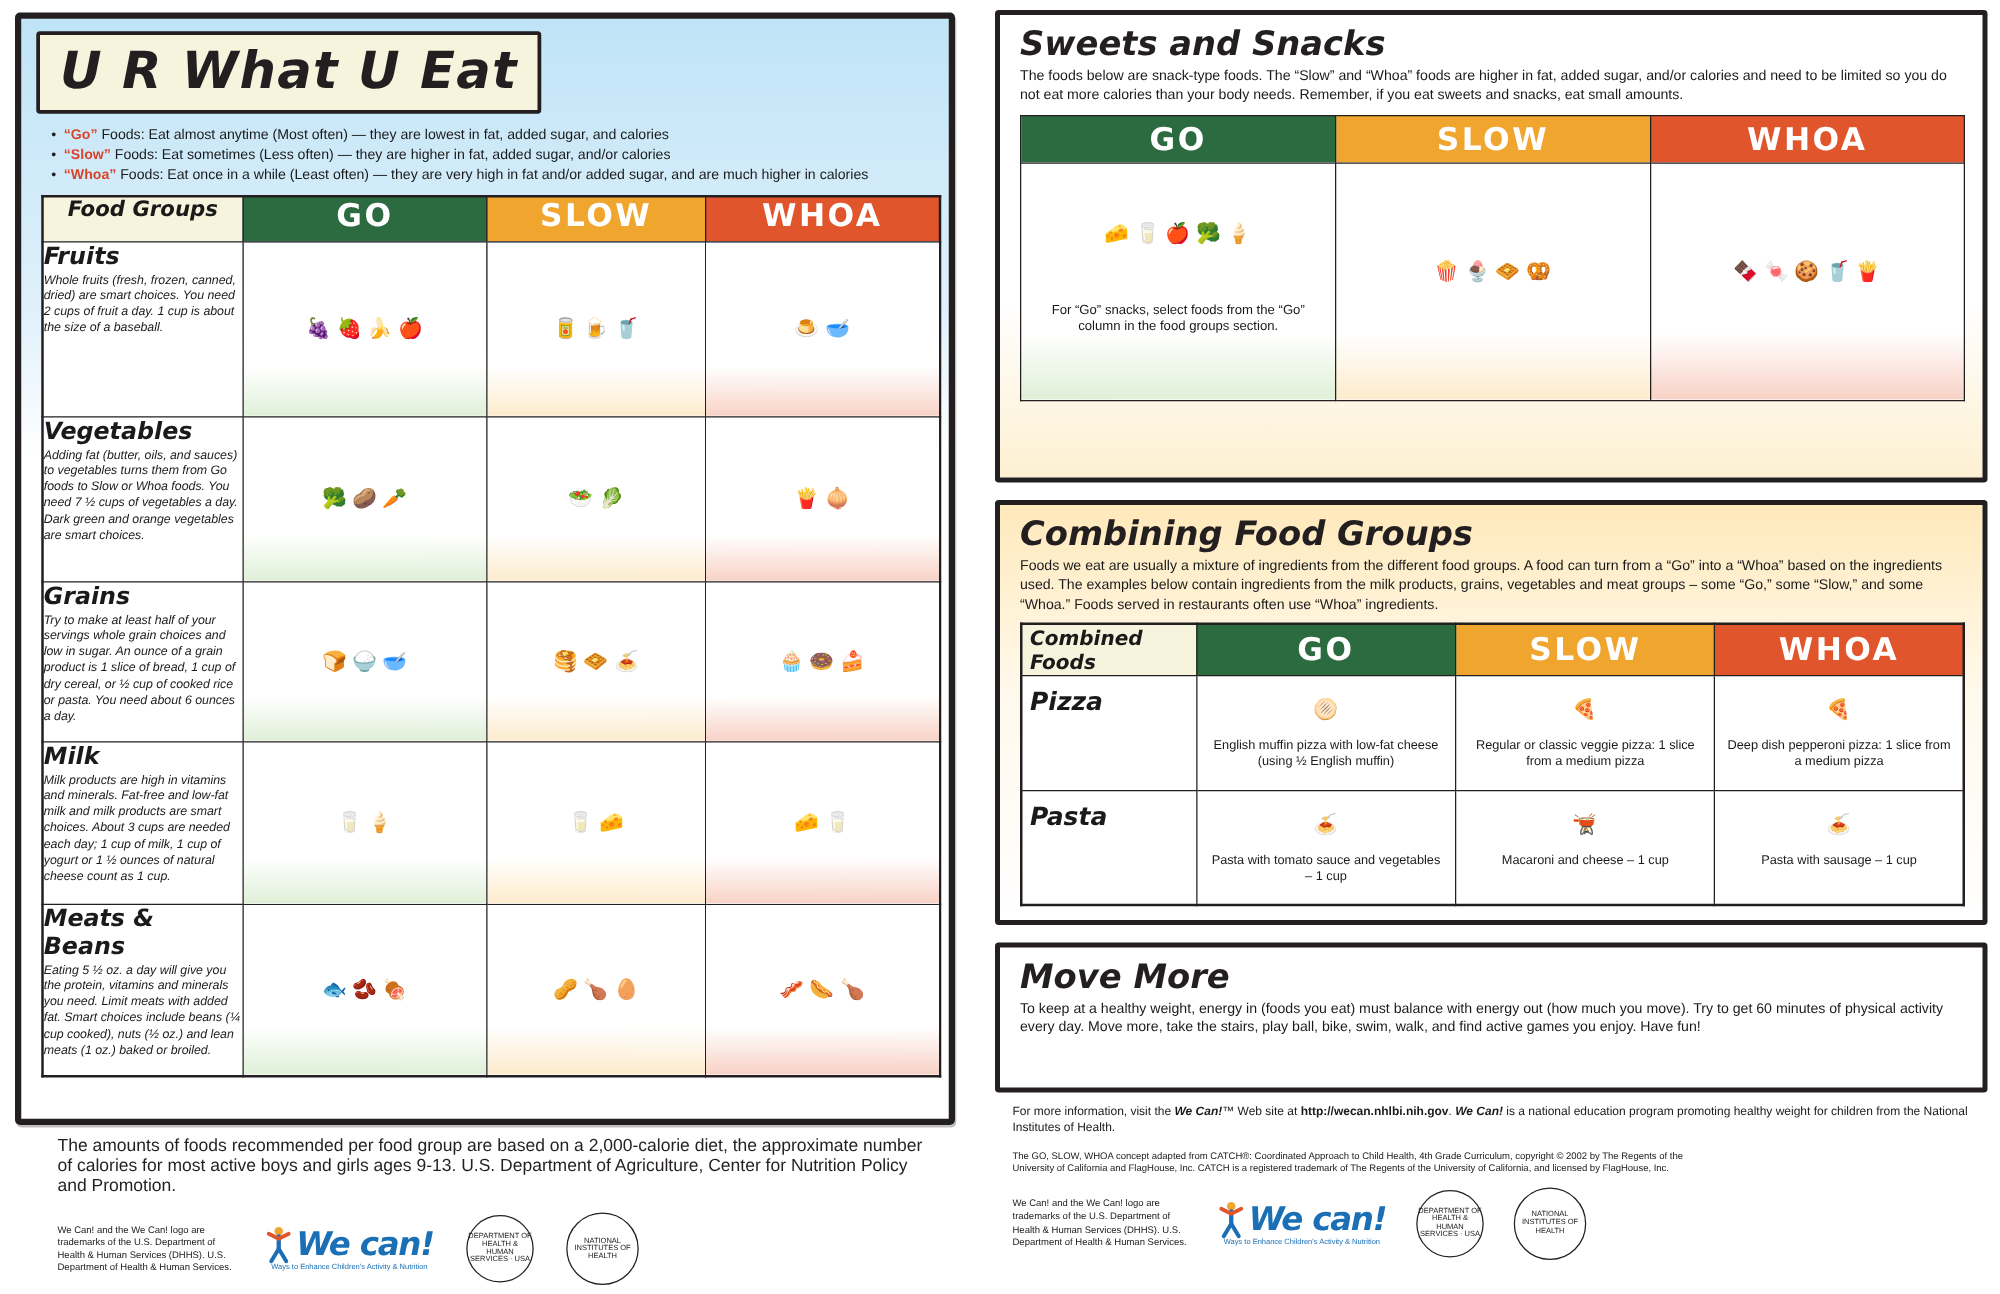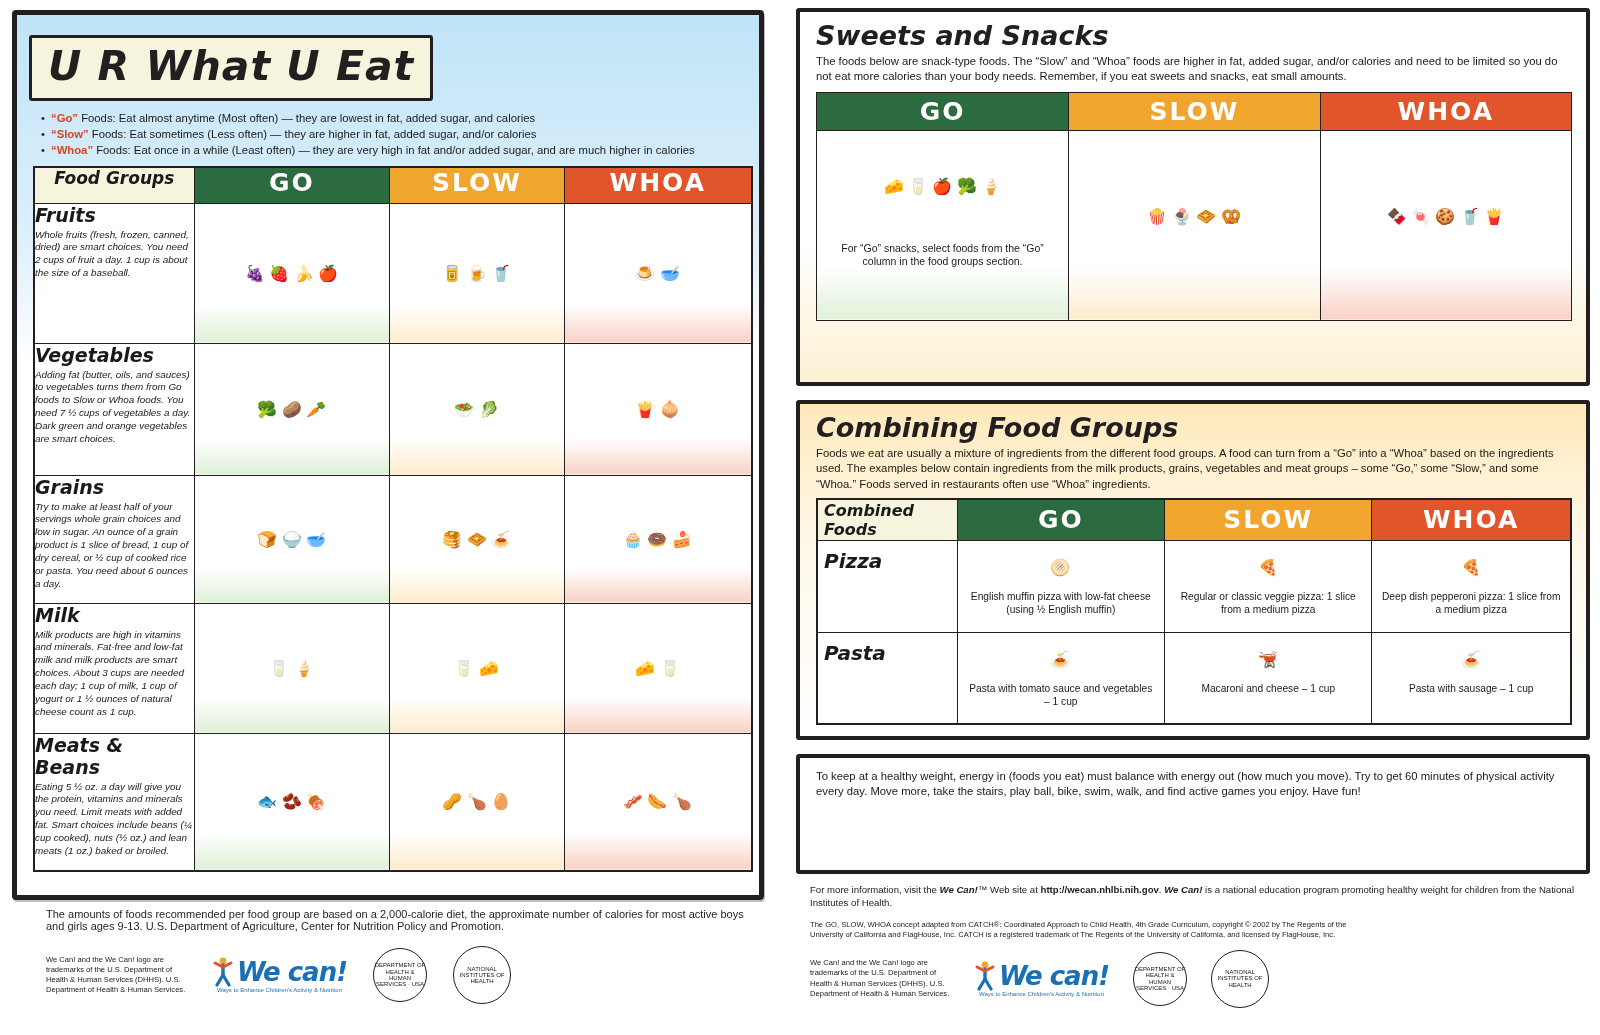--- a/index.html
+++ b/index.html
@@ -20,21 +20,21 @@
   .poster {
     position:relative;
     width:752px; height:890px;
     border:5px solid #231f20;
     border-radius:4px;
     background:linear-gradient(#bfe4f7 0%, #dff0fb 26%, #ffffff 40%);
     overflow:hidden;
     box-shadow:1px 2px 0 rgba(0,0,0,.25);
   }
   .title-box {
-    margin:20px 12px 0 12px;
+    margin:10px 12px 0 12px;
     background:#f7f4dd;
     border:3px solid #231f20;
     border-radius:3px;
     padding:4px 16px 8px 16px;
     display:inline-block;
   }
   .title-text {
     font-family:"DejaVu Sans", sans-serif;
     font-weight:bold;
     font-style:italic;
@@ -74,21 +74,21 @@
   .cell-whoa { background:linear-gradient(#ffffff 72%, #f8d2c6 100%); }
   .art { width:100%; height:100%; display:flex; align-items:center; justify-content:center;
          flex-wrap:wrap; gap:4px; padding:6px 4px; }
 
   .row-fruits td { height:140px; }
   .row-veg td { height:132px; }
   .row-grains td { height:128px; }
   .row-milk td { height:130px; }
   .row-meats td { height:138px; }
 
-  .footnote { font-size:11px; margin:8px 0 0 34px; width:700px; color:#231f20; }
+  .footnote { font-size:14px; margin:8px 0 0 34px; width:700px; color:#231f20; }
 
   
   .logo-row { display:flex; align-items:center; gap:26px; margin:14px 0 0 34px; }
   .trademark { font-size:7.6px; line-height:1.35; width:140px; }
   .wecan {
     display:flex; flex-direction:column; align-items:center; justify-content:center;
   }
   .wecan .wc-main { font-family:"DejaVu Sans", sans-serif; font-weight:bold; font-style:italic;
     font-size:26px; color:#1b6fb5; letter-spacing:-1px; }
   .wecan .wc-sub { font-size:6px; color:#1b6fb5; }
@@ -337,20 +337,21 @@
               <div class="comb-cap">Pasta with sausage – 1 cup</div>
             </td>
           </tr>
         </tbody>
           </table>
       </div>
     </div>
 
     <div class="card move">
       <div class="card-body">
+        <div class="card-head">Move More</div>
         <p class="card-text">To keep at a healthy weight, energy in (foods you eat) must balance with energy out (how much you move). Try to get 60 minutes of physical activity every day. Move more, take the stairs, play ball, bike, swim, walk, and find active games you enjoy. Have fun!</p>
       </div>
     </div>
 
     <div class="info">
       <span>For more information, visit the </span><i>We Can!</i><span>™ Web site at </span><b>http://wecan.nhlbi.nih.gov</b><span>. </span><i>We Can!</i><span> is a national education program promoting healthy weight for children from the National Institutes of Health.</span>
     </div>
 
     <div class="credit">The GO, SLOW, WHOA concept adapted from CATCH®: Coordinated Approach to Child Health, 4th Grade Curriculum, copyright © 2002 by The Regents of the University of California and FlagHouse, Inc. CATCH is a registered trademark of The Regents of the University of California, and licensed by FlagHouse, Inc.</div>
 

